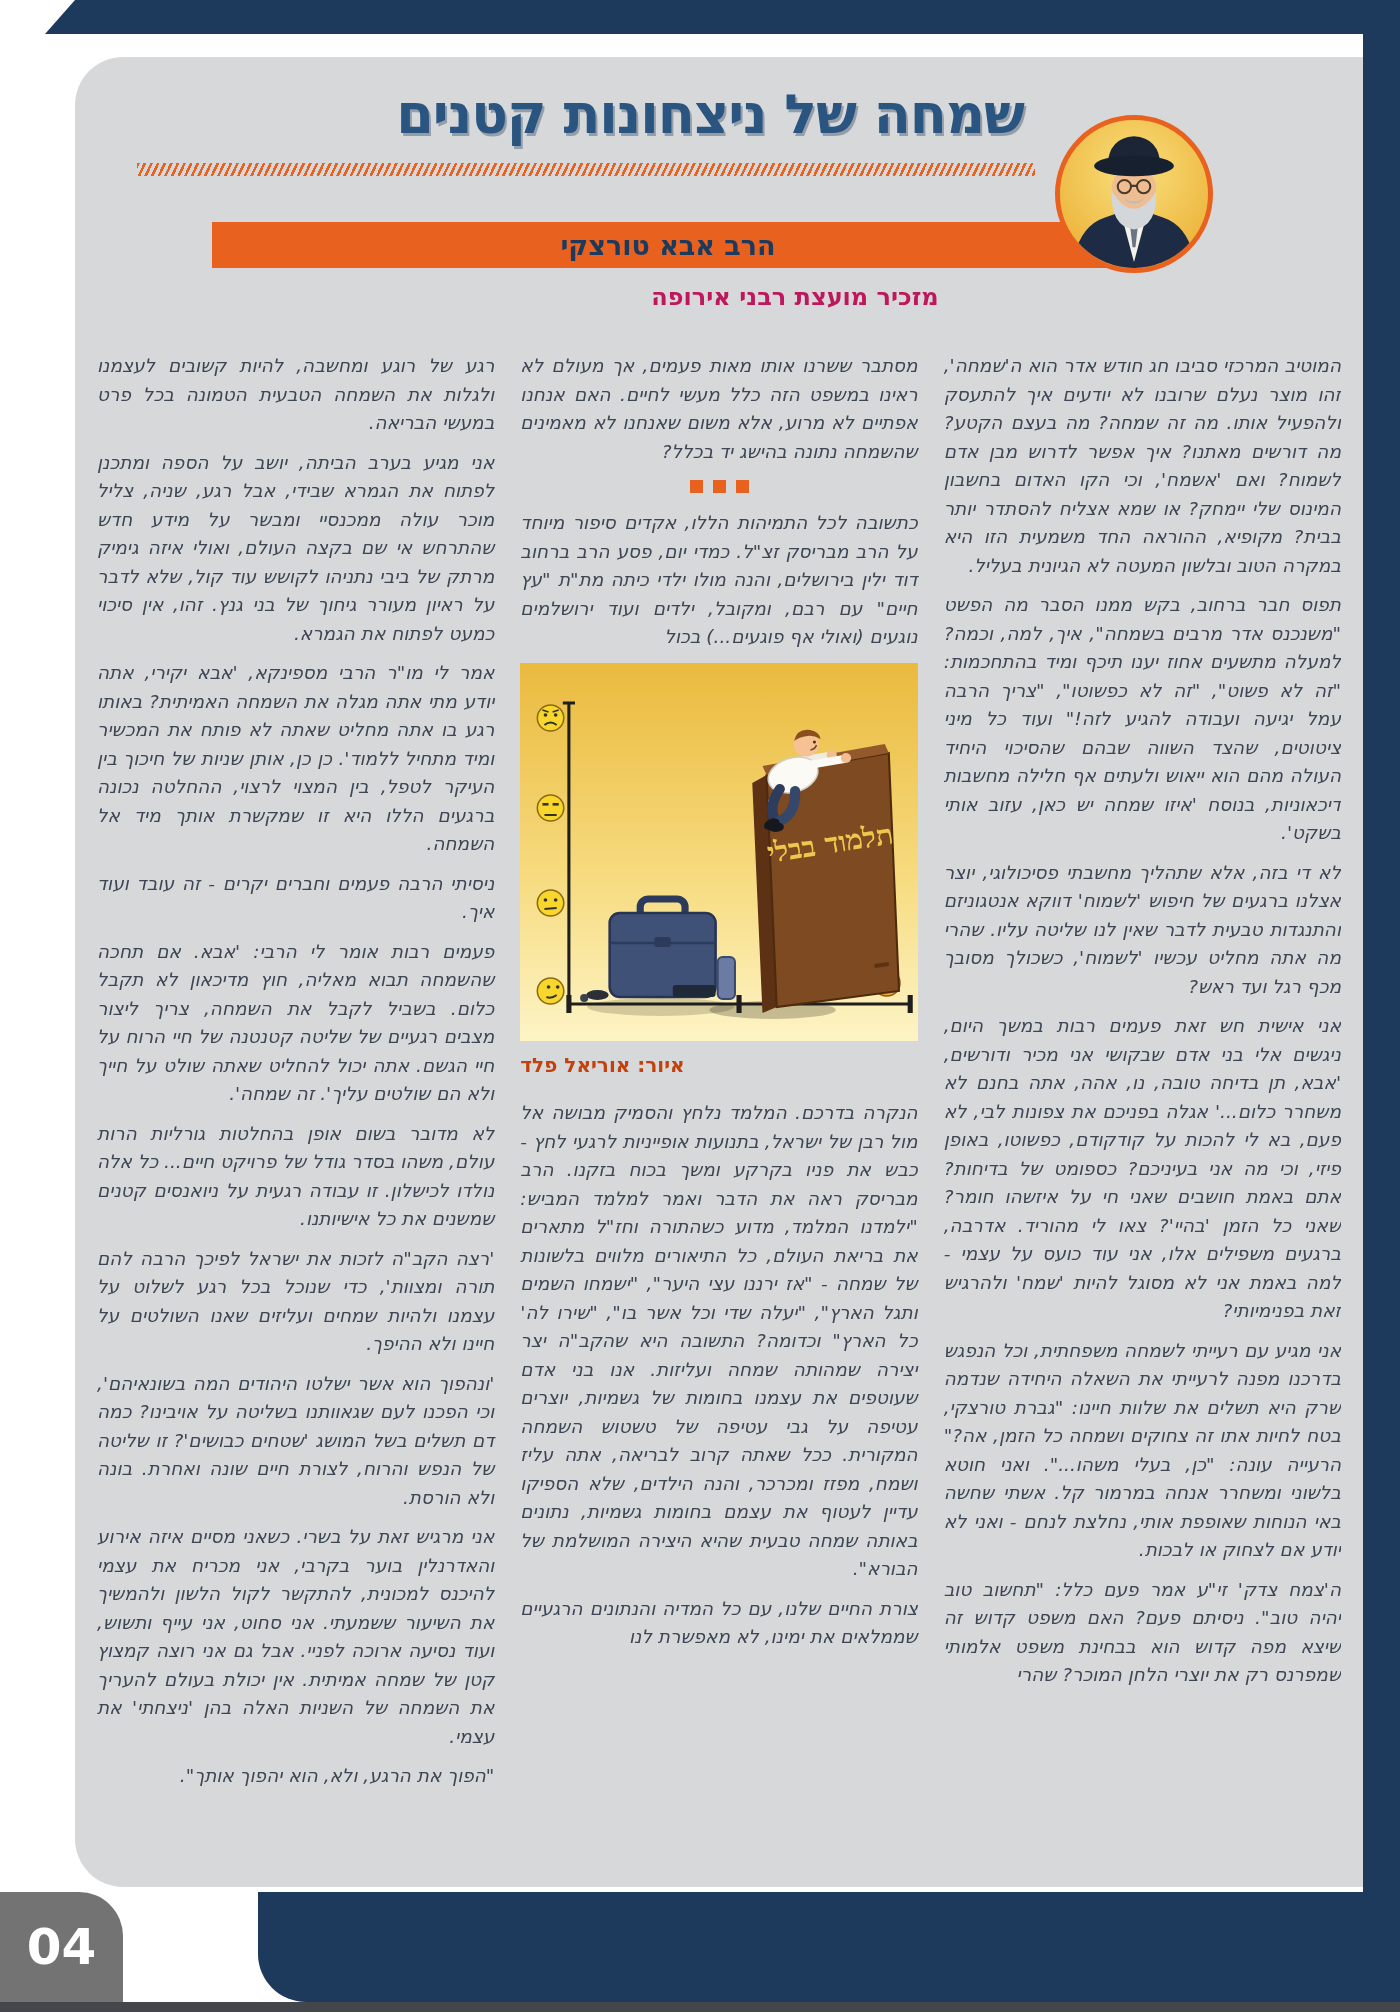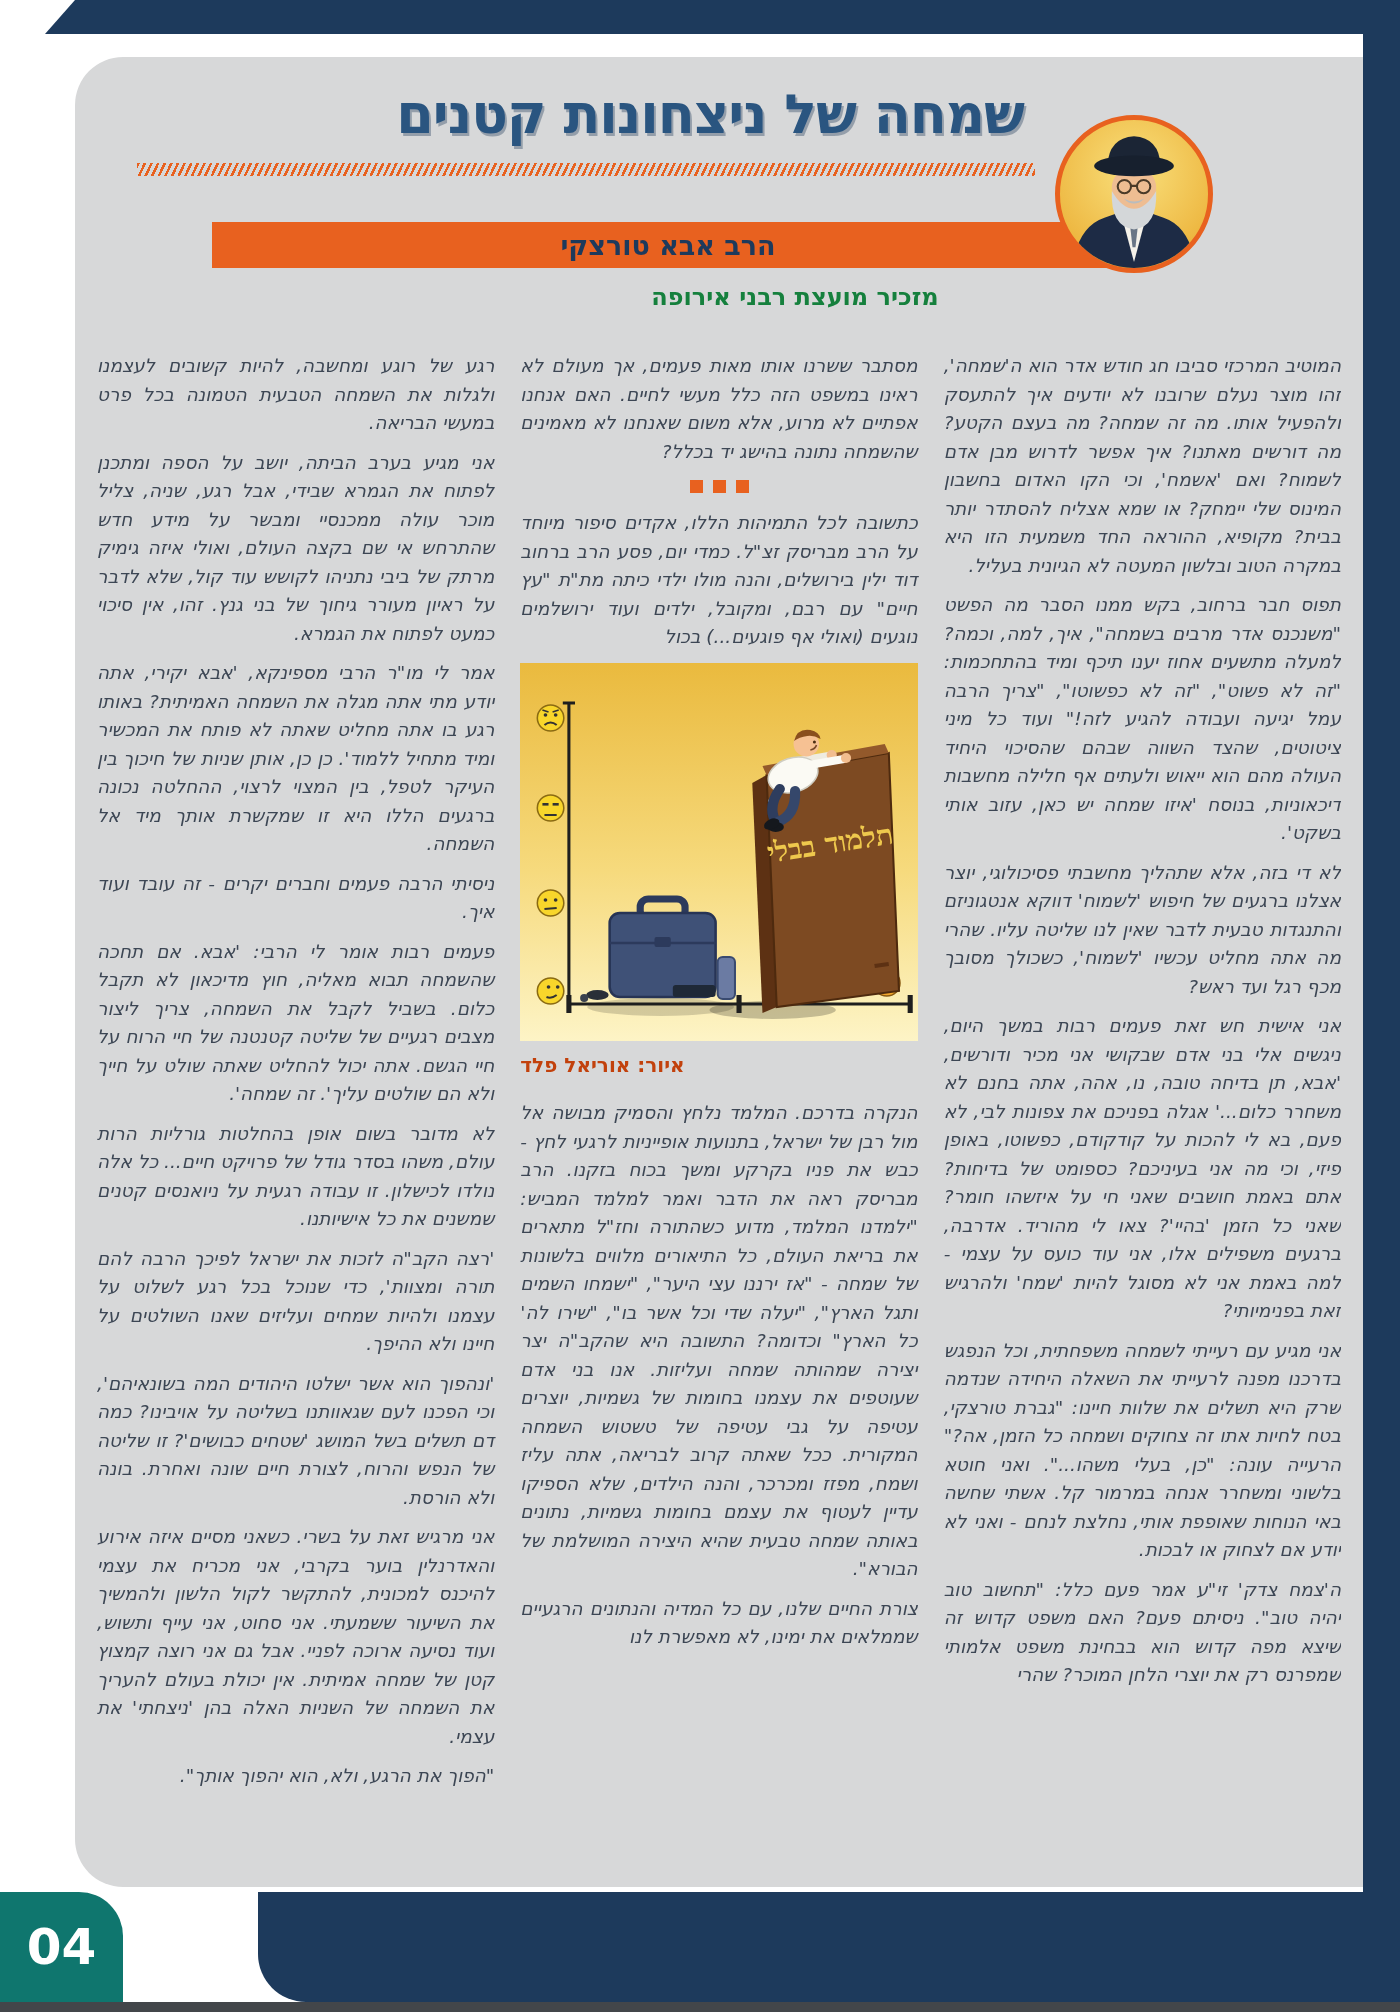--- a/index.html
+++ b/index.html
@@ -18,21 +18,21 @@
   .right-band{
     position:absolute;top:0;right:0;width:37px;height:2002px;
     background:#1d3a5c;
   }
   .footer-navy{
     position:absolute;left:258px;right:0;top:1892px;height:110px;
     background:#1d3a5c;border-bottom-left-radius:48px;
   }
   .footer-orange{
     position:absolute;left:0;top:1892px;width:123px;height:110px;
-    background:#0f766e;border-top-right-radius:44px;
+    background:#737373;border-top-right-radius:44px;
     color:#fff;font-size:50px;font-weight:bold;
     display:flex;align-items:center;justify-content:center;
     direction:ltr;
   }
   .footer-strip{
     position:absolute;left:0;right:0;top:2002px;height:10px;background:#43464a;
   }
   
   .content-box{
     position:absolute;left:75px;top:57px;width:1288px;height:1830px;
@@ -52,21 +52,21 @@
   }
   .banner{
     position:absolute;top:165px;left:137px;width:898px;height:46px;
     background:#e8611f;display:flex;align-items:center;justify-content:center;
   }
   .banner span{
     color:#1d3a5c;font-weight:bold;font-size:27px;margin-left:14px;
   }
   .subtitle{
     position:absolute;top:226px;left:400px;width:640px;
-    text-align:center;font-weight:bold;font-size:24px;color:#15803d;
+    text-align:center;font-weight:bold;font-size:24px;color:#be185d;
   }
   .portrait{
     position:absolute;top:58px;left:980px;width:148px;height:148px;
     border-radius:50%;border:5px solid #e8611f;overflow:hidden;
     background:radial-gradient(circle at 50% 35%,#f9e07c,#e9a82b);
   }
   .portrait svg{width:100%;height:100%;display:block;}
   
   .cols{
     position:absolute;top:295px;left:22px;right:22px;bottom:44px;

